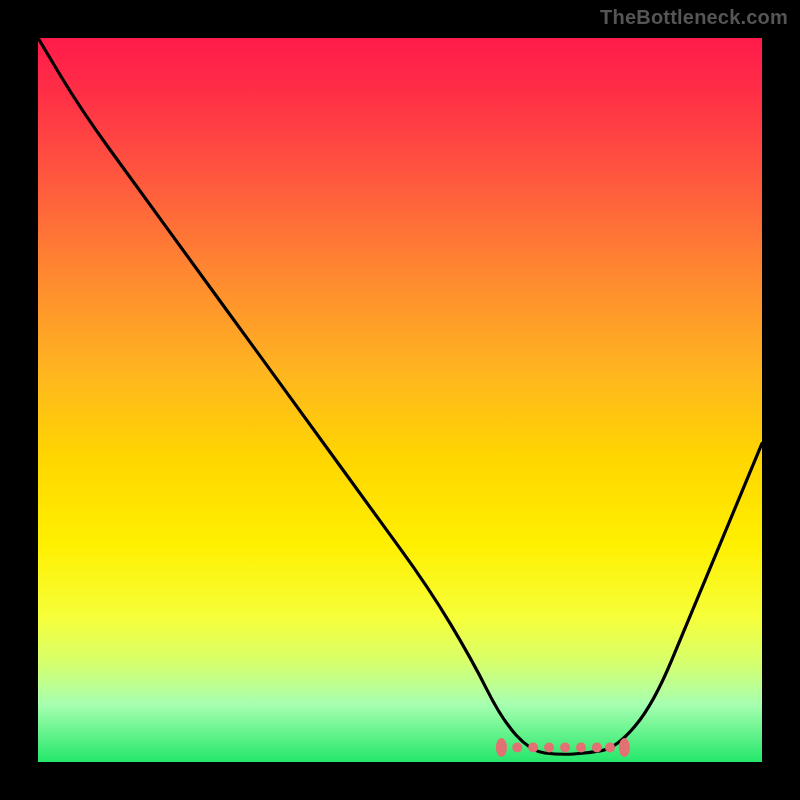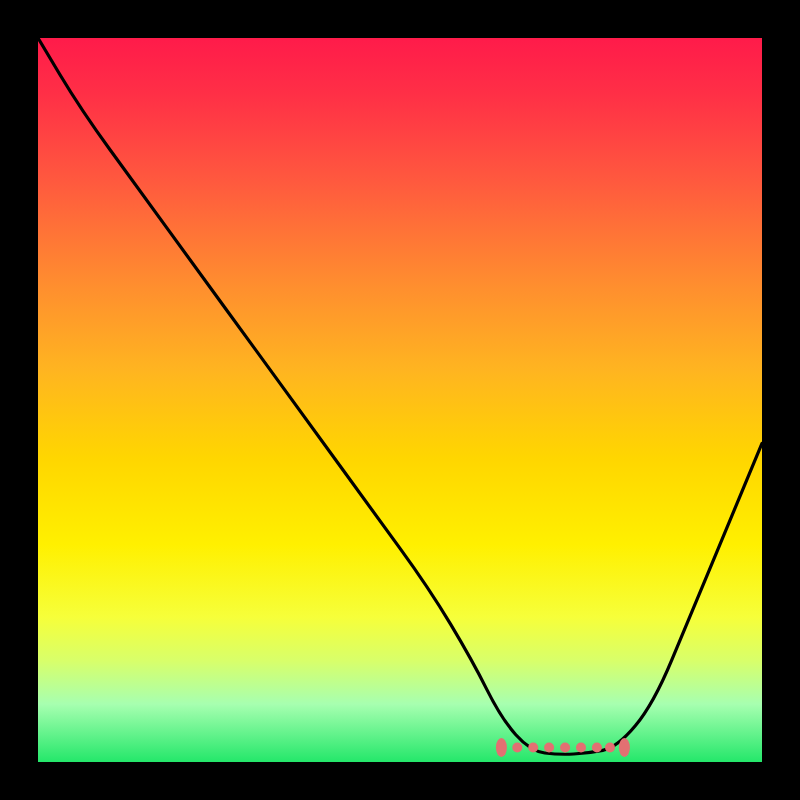--- a/index.html
+++ b/index.html
@@ -73,20 +73,21 @@
   }
   svg.curve ellipse.marker {
     fill: #e37072;
     stroke: none;
   }
 </style>
 </head>
 <body>
 
 <div class="frame">
+  <div class="watermark">TheBottleneck.com</div>
 
   <div class="plot-area">
     <div class="gradient-bg"></div>
     <svg class="curve" viewBox="0 0 724 724" preserveAspectRatio="none">
       <path d="M 0.0 0.0 Q 0.0 0.0 21.7 36.2 Q 43.4 72.4 72.4 112.2 Q 101.4 152.0 130.3 191.9 Q 159.3 231.7 188.2 271.5 Q 217.2 311.3 246.2 351.1 Q 275.1 391.0 304.1 430.8 Q 333.0 470.6 362.0 510.4 Q 391.0 550.2 412.7 586.4 Q 434.4 622.6 448.9 651.6 Q 463.4 680.6 477.8 696.8 Q 492.3 713.1 506.8 715.0 Q 521.3 716.8 535.8 716.0 Q 550.2 715.3 564.7 712.4 Q 579.2 709.5 597.3 687.8 Q 615.4 666.1 633.5 622.6 Q 651.6 579.2 669.7 535.8 Q 687.8 492.3 705.9 448.9 T 724.0 405.4"></path>
       <g>
           <ellipse class="marker" cx="463.4" cy="709.5" rx="5.5" ry="9.5"></ellipse>
           <ellipse class="marker" cx="479.3" cy="709.5" rx="5" ry="5"></ellipse>
           <ellipse class="marker" cx="495.2" cy="709.5" rx="5" ry="5"></ellipse>
           <ellipse class="marker" cx="511.1" cy="709.5" rx="5" ry="5"></ellipse>

